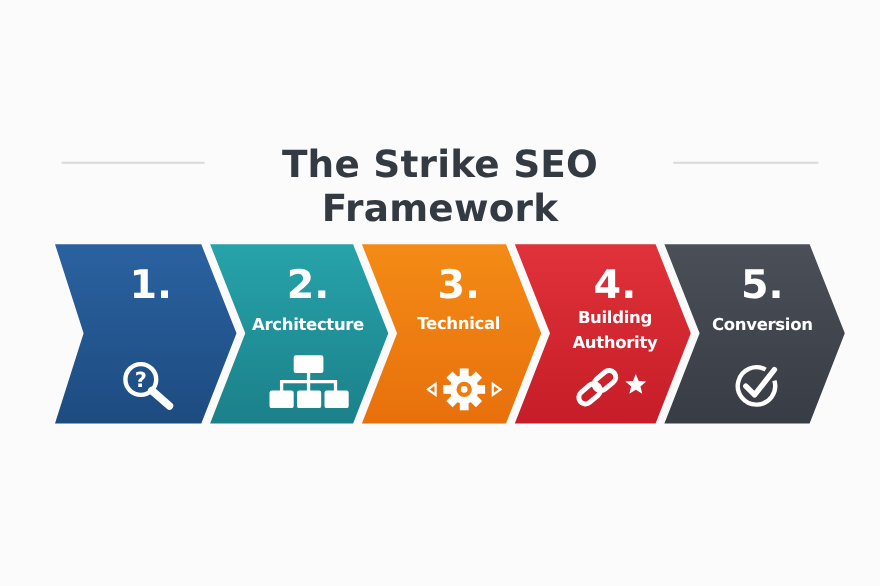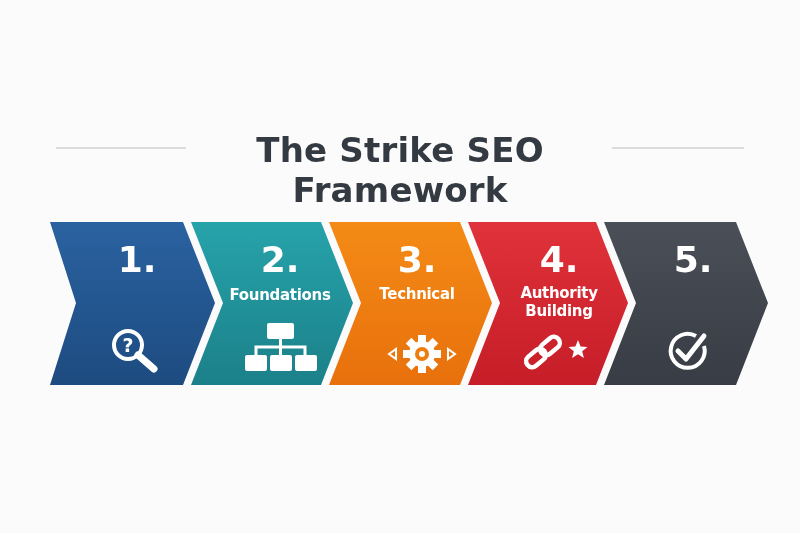--- a/index.html
+++ b/index.html
@@ -75,21 +75,21 @@
   <div class="num">1.</div>
 </div>
 <svg class="icon" style="left:108px; top:325px;" width="56" height="50" viewBox="0 0 56 50">
   <circle cx="20" cy="20" r="14" fill="none" stroke="#fff" stroke-width="4"></circle>
   <line x1="30" y1="30" x2="46" y2="44" stroke="#fff" stroke-width="7" stroke-linecap="round"></line>
   <text x="20" y="27" text-anchor="middle" fill="#fff" font-size="19" font-weight="bold" font-family="DejaVu Sans, sans-serif">?</text>
 </svg>
 
 <div class="label" style="left:205px; top:240px; width:150px;">
   <div class="num">2.</div>
-  <div class="name" style="margin-top:6px;">Foundations</div>
+  <div class="name" style="margin-top:6px;">Architecture</div>
 </div>
 <svg class="icon" style="left:244px; top:321px;" width="74" height="52" viewBox="0 0 74 52">
   <rect x="23" y="2" width="27" height="16" rx="2" fill="#fff"></rect>
   <line x1="36.5" y1="18" x2="36.5" y2="26" stroke="#fff" stroke-width="3"></line>
   <polyline points="12,35 12,26 61,26 61,35" fill="none" stroke="#fff" stroke-width="3"></polyline>
   <line x1="36.5" y1="26" x2="36.5" y2="35" stroke="#fff" stroke-width="3"></line>
   <rect x="1" y="34" width="22" height="16" rx="2" fill="#fff"></rect>
   <rect x="26" y="34" width="22" height="16" rx="2" fill="#fff"></rect>
   <rect x="51" y="34" width="22" height="16" rx="2" fill="#fff"></rect>
 </svg>
@@ -111,30 +111,31 @@
     <rect x="-4" y="11" width="8" height="8" transform="rotate(45)"></rect>
     <rect x="-19" y="-4" width="8" height="8" transform="rotate(45)"></rect>
     <rect x="11" y="-4" width="8" height="8" transform="rotate(45)"></rect>
     <circle r="7" fill="#ee7d10"></circle>
     <circle r="3" fill="#fff"></circle>
   </g>
 </svg>
 
 <div class="label" style="left:484px; top:240px; width:150px;">
   <div class="num">4.</div>
+  <div class="name">Building</div>
   <div class="name" style="margin-top:4px;">Authority</div>
-  <div class="name">Building</div>
 </div>
 <svg class="icon" style="left:522px; top:330px;" width="72" height="48" viewBox="0 0 72 48">
   <g fill="none" stroke="#fff" stroke-width="4.5" stroke-linecap="round">
     <rect x="3" y="22" width="22" height="12" rx="6" transform="rotate(-40 14 28)"></rect>
     <rect x="17" y="10" width="22" height="12" rx="6" transform="rotate(-40 28 16)"></rect>
   </g>
   <polygon fill="#fff" points="56,10 58.6,16.4 65.5,16.9 60.2,21.3 61.9,28 56,24.3 50.1,28 51.8,21.3 46.5,16.9 53.4,16.4"></polygon>
 </svg>
 
 <div class="label" style="left:618px; top:240px; width:150px;">
   <div class="num">5.</div>
+  <div class="name" style="margin-top:6px;">Conversion</div>
 </div>
 <svg class="icon" style="left:664px; top:326px;" width="56" height="50" viewBox="0 0 56 50">
   <path d="M40 20 A17 17 0 1 1 32 10" fill="none" stroke="#fff" stroke-width="4"></path>
   <polyline points="14,25 22,33 40,10" fill="none" stroke="#fff" stroke-width="5" stroke-linecap="round" stroke-linejoin="round"></polyline>
 </svg>
 
 </body></html>

